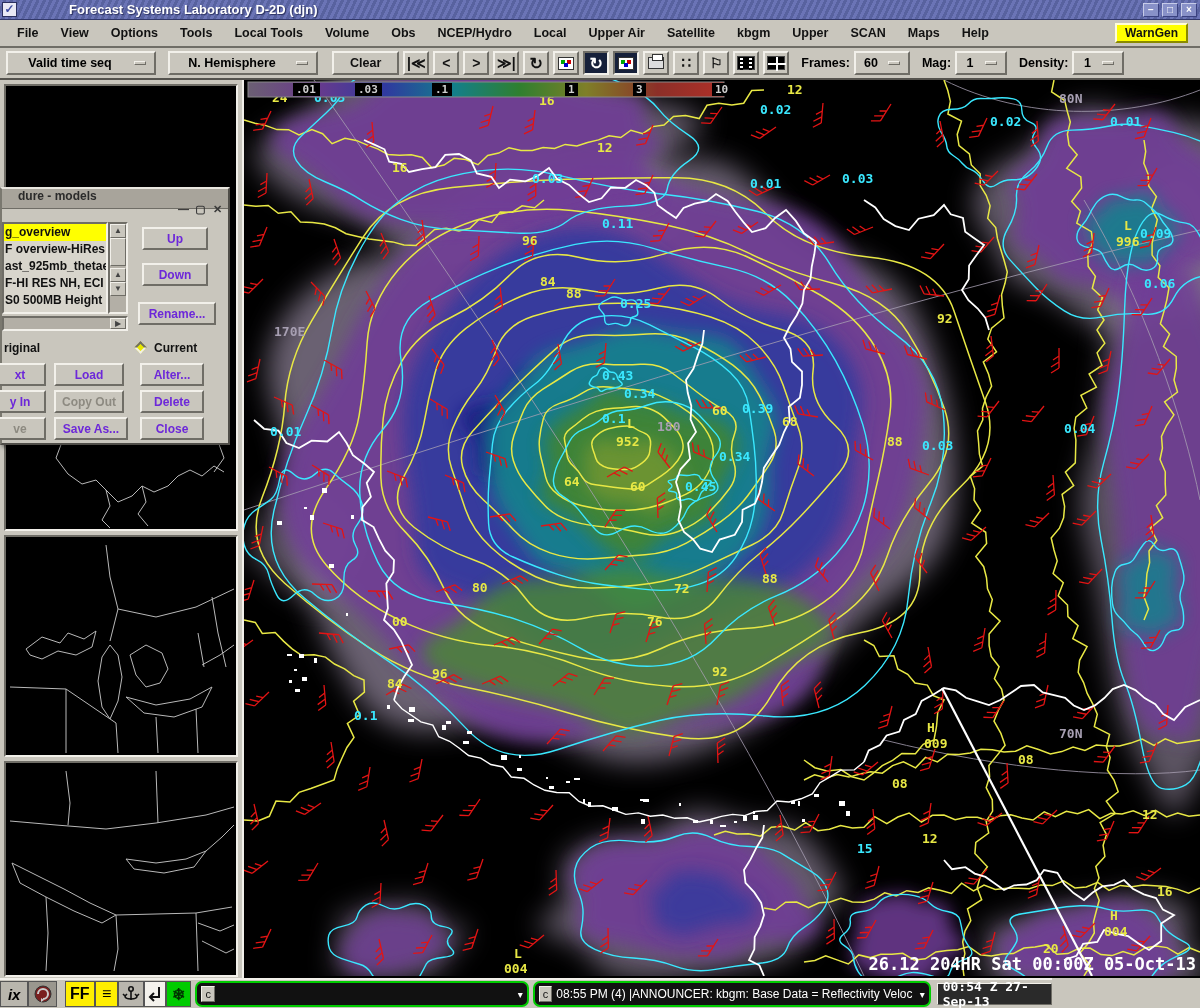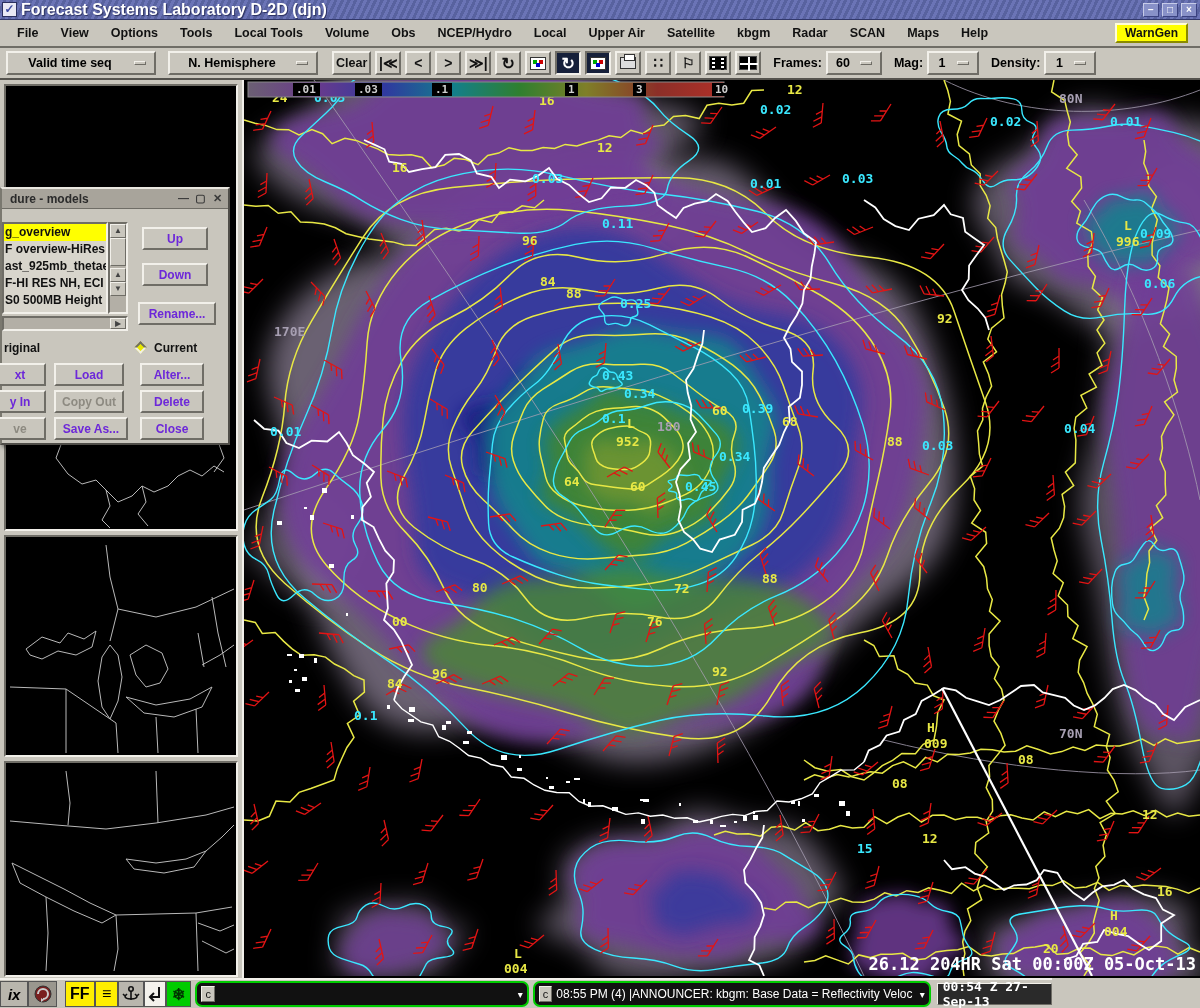--- a/index.html
+++ b/index.html
@@ -7,21 +7,21 @@
               font-family:"Liberation Sans", sans-serif; }
   .app { position:relative; width:1200px; height:1008px; background:#c9c6bd; }
 
   
   .titlebar { position:absolute; left:0; top:0; width:1200px; height:20px;
     background:repeating-linear-gradient(115deg,#6b74b6 0 3px,#58629f 3px 6px);
     display:flex; align-items:center; border-bottom:1px solid #32386b; }
   .win-icon { width:15px; height:15px; margin:0 4px 0 2px; background:#e8e8f4;
     border:1px solid #2a2f5e; color:#3b4aa0; font-size:12px; line-height:13px;
     text-align:center; font-weight:bold; }
-  .titlebar .title { color:#fff; font-weight:bold; font-size:16px; text-shadow:1px 1px 1px #2a2f5e; }
+  .titlebar .title { color:#fff; font-weight:bold; font-size:13px; text-shadow:1px 1px 1px #2a2f5e;margin-left:48px; }
   .win-btns { margin-left:auto; display:flex; gap:3px; padding-right:3px; }
   .win-btn { width:16px; height:14px; background:#8891c8; border:1px solid;
     border-color:#c6cbe8 #3a4180 #3a4180 #c6cbe8; color:#fff; font-size:10px;
     line-height:12px; text-align:center; font-weight:bold; }
 
   
   .menubar { position:absolute; left:0; top:20px; width:1200px; height:28px;
     background:#c9c6bd; border-bottom:2px solid #6f6d66; display:flex; align-items:center;
     padding:0 6px;justify-content:flex-end; }
   .menu-item { font-weight:bold; font-size:12.5px; color:#111; padding:4px 11px; white-space:nowrap; }
@@ -33,21 +33,21 @@
   .toolbar { position:absolute; left:0; top:48px; width:1200px; height:32px;
     background:#c9c6bd; border-bottom:2px solid #55534e; display:flex; align-items:center;
     padding:0 6px; gap:4px; }
   .opt-menu { height:24px; background:#c9c6bd; border:2px solid;
     border-color:#f2f0ea #6f6d66 #6f6d66 #f2f0ea; display:flex; align-items:center;
     gap:10px; padding:0 8px; font-weight:bold; font-size:12.5px; }
   .opt-dash { width:12px; height:4px; background:#c9c6bd; border:1px solid;
     border-color:#f2f0ea #6f6d66 #6f6d66 #f2f0ea; }
   .tb-btn { height:24px; min-width:26px; background:#c9c6bd; border:2px solid;
     border-color:#f2f0ea #6f6d66 #6f6d66 #f2f0ea; font-weight:bold; font-size:12.5px;
-    display:flex; align-items:center; justify-content:center; padding:0 2px; color:#111; }
+    display:flex; align-items:center; justify-content:center; padding:0 16px; color:#111; }
   .tb-ico { padding:0; width:26px; font-size:14px; }
   .tb-ico.pressed { border-color:#6f6d66 #f2f0ea #f2f0ea #6f6d66; background:#16203a; color:#fff; }
   .tb-label { font-weight:bold; font-size:12.5px; margin-left:8px; }
   .mini-img { width:16px; height:13px; background:#fff; border:1px solid #333; position:relative; }
   .mini-img i { position:absolute; width:4px; height:4px; }
   .film { width:18px; height:14px; background:#000; border:1px solid #444; position:relative; }
   .film.quad::before { content:""; position:absolute; left:8px; top:0; width:2px; height:14px; background:#fff; }
   .film.quad::after { content:""; position:absolute; left:0; top:6px; width:18px; height:2px; background:#fff; }
   .film.sprocket::before { content:""; position:absolute; left:2px; top:1px; width:3px; height:12px;
      background:repeating-linear-gradient(#fff 0 2px,#000 2px 4px); }
@@ -67,22 +67,22 @@
     border-left:2px solid #f2f0ea; background:#000; }
   svg text.ml { font-family:"DejaVu Sans Mono", monospace; font-size:13px; font-weight:bold; }
   .ml-y { fill:#e8e845; } .ml-c { fill:#3ae8ff; } .ml-g { fill:#a79fb2; }
   .cb-lab { font-family:"DejaVu Sans Mono", monospace; font-size:11px; font-weight:bold; fill:#cfcfcf; }
   .legend { font-family:"DejaVu Sans Mono", monospace; font-size:17px; font-weight:bold; fill:#ffffff; }
 
   
   .dialog { position:absolute; left:0; top:107px; width:230px; height:258px;
     background:#c9c6bd; border:2px solid; border-color:#e9e6df #4f4d48 #4f4d48 #7a786f;
     box-shadow:2px 2px 4px rgba(0,0,0,.5); }
-  .dlg-title { height:20px; background:#a8a49b; display:flex; align-items:center;
-    border-bottom:1px solid #6f6d66; padding-left:8px; }
+  .dlg-title { height:20px; background:#a8a49b; display:flex; 
+    border-bottom:1px solid #6f6d66; padding-left:16px;flex-direction:column; }
   .dlg-title .t { font-weight:bold; font-size:12px; color:#2b2b2b; }
   .dlg-ctl { margin-left:auto; display:flex; gap:4px; padding-right:4px; color:#3a3a3a;
     font-size:11px; font-weight:bold; }
   .dlg-ctl span { width:13px; text-align:center; }
   .dlg-list { position:absolute; left:0; top:33px; width:106px; height:92px;
     background:#d8d5cc; border:2px solid; border-color:#6f6d66 #f2f0ea #f2f0ea #6f6d66;
     overflow:hidden; }
   .dlg-item { font-weight:bold; font-size:12px; color:#111; height:17px; line-height:17px;
     white-space:nowrap; padding-left:1px; }
   .dlg-item.sel { background:#ffff00; }
@@ -143,21 +143,21 @@
     <span class="menu-item">Options</span>
     <span class="menu-item">Tools</span>
     <span class="menu-item">Local Tools</span>
     <span class="menu-item">Volume</span>
     <span class="menu-item">Obs</span>
     <span class="menu-item">NCEP/Hydro</span>
     <span class="menu-item">Local</span>
     <span class="menu-item">Upper Air</span>
     <span class="menu-item">Satellite</span>
     <span class="menu-item">kbgm</span>
-    <span class="menu-item">Radar</span>
+    <span class="menu-item">Upper</span>
     <span class="menu-item">SCAN</span>
     <span class="menu-item">Maps</span>
     <span class="menu-item">Help</span>
     <span class="warngen">WarnGen</span>
   </div>
 
   <div class="toolbar">
     <div class="opt-menu" style="width:150px;padding-left:8px;">
       <span style="flex:1;text-align:center;">Valid time seq</span>
       <span class="opt-dash"></span>

